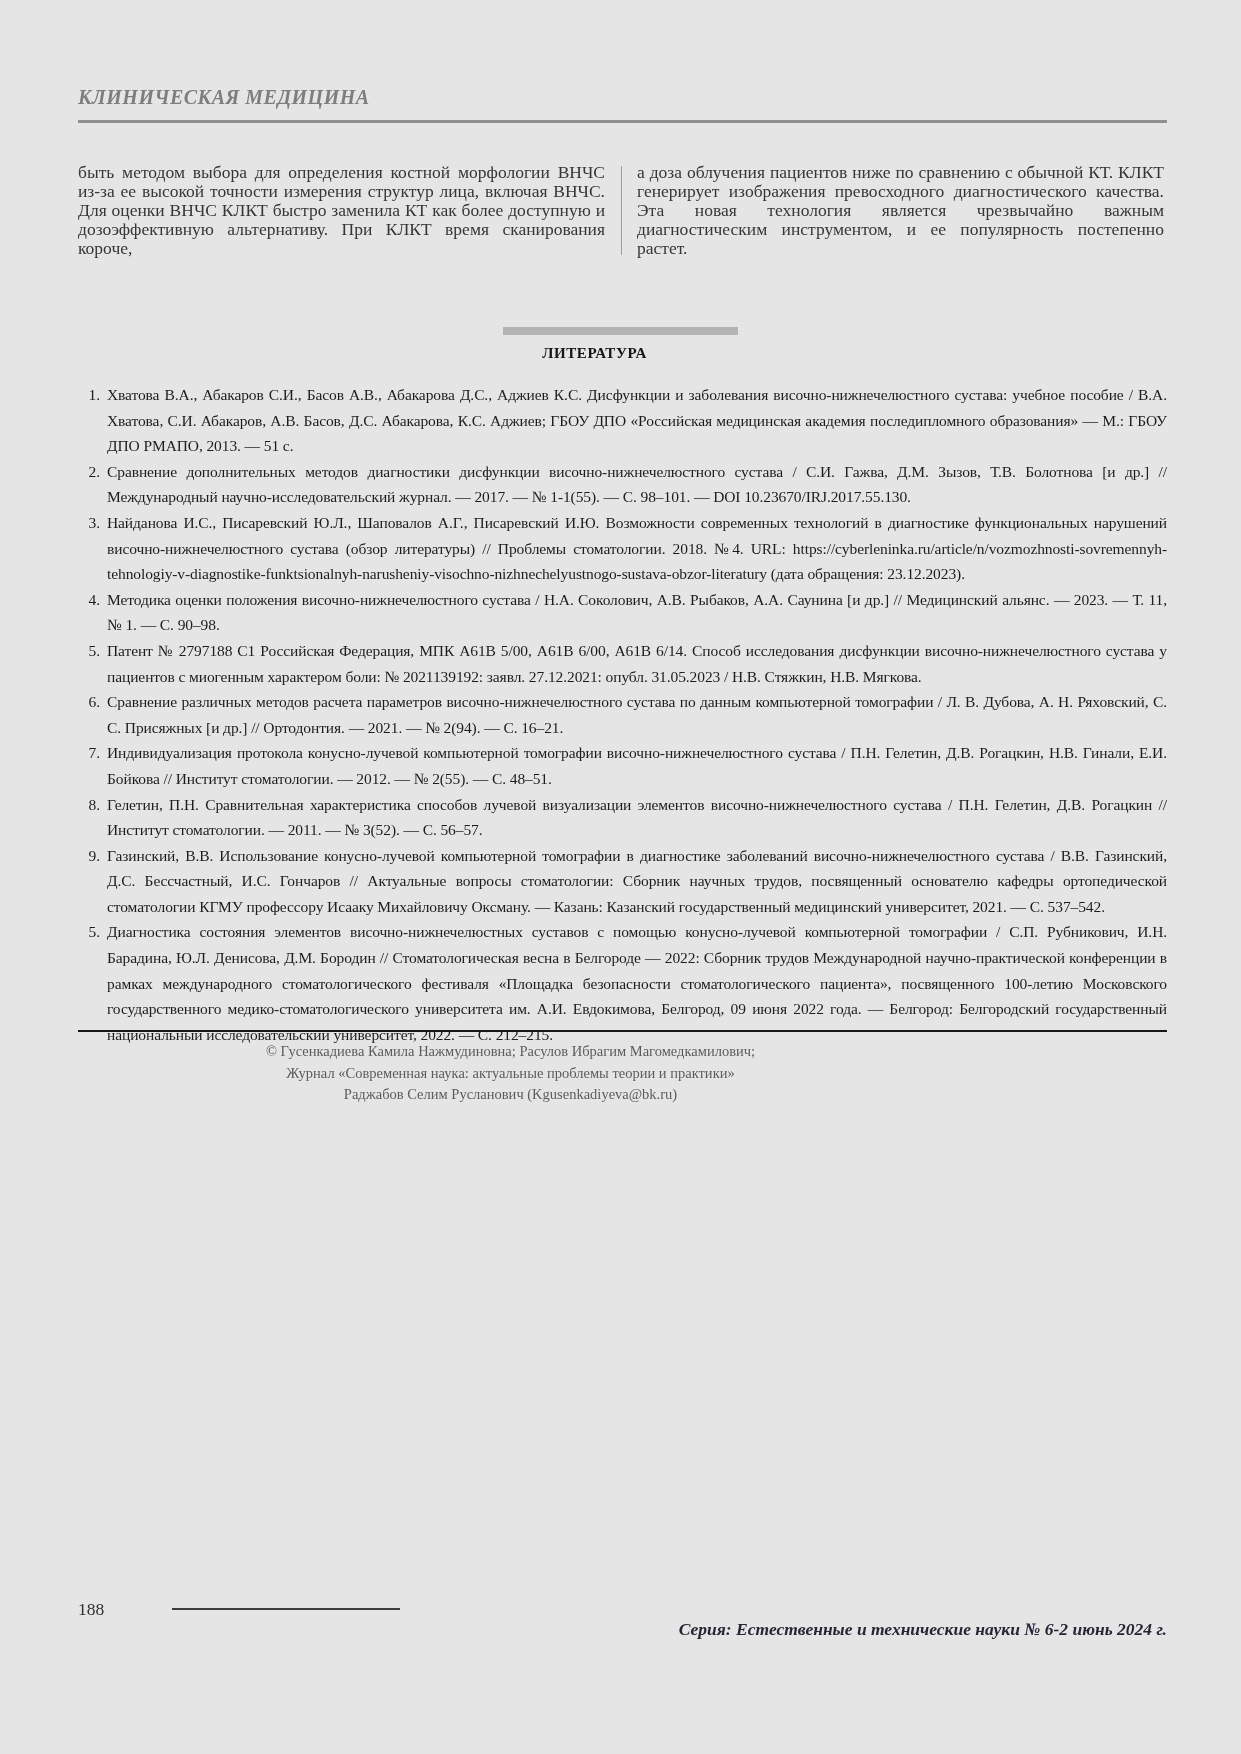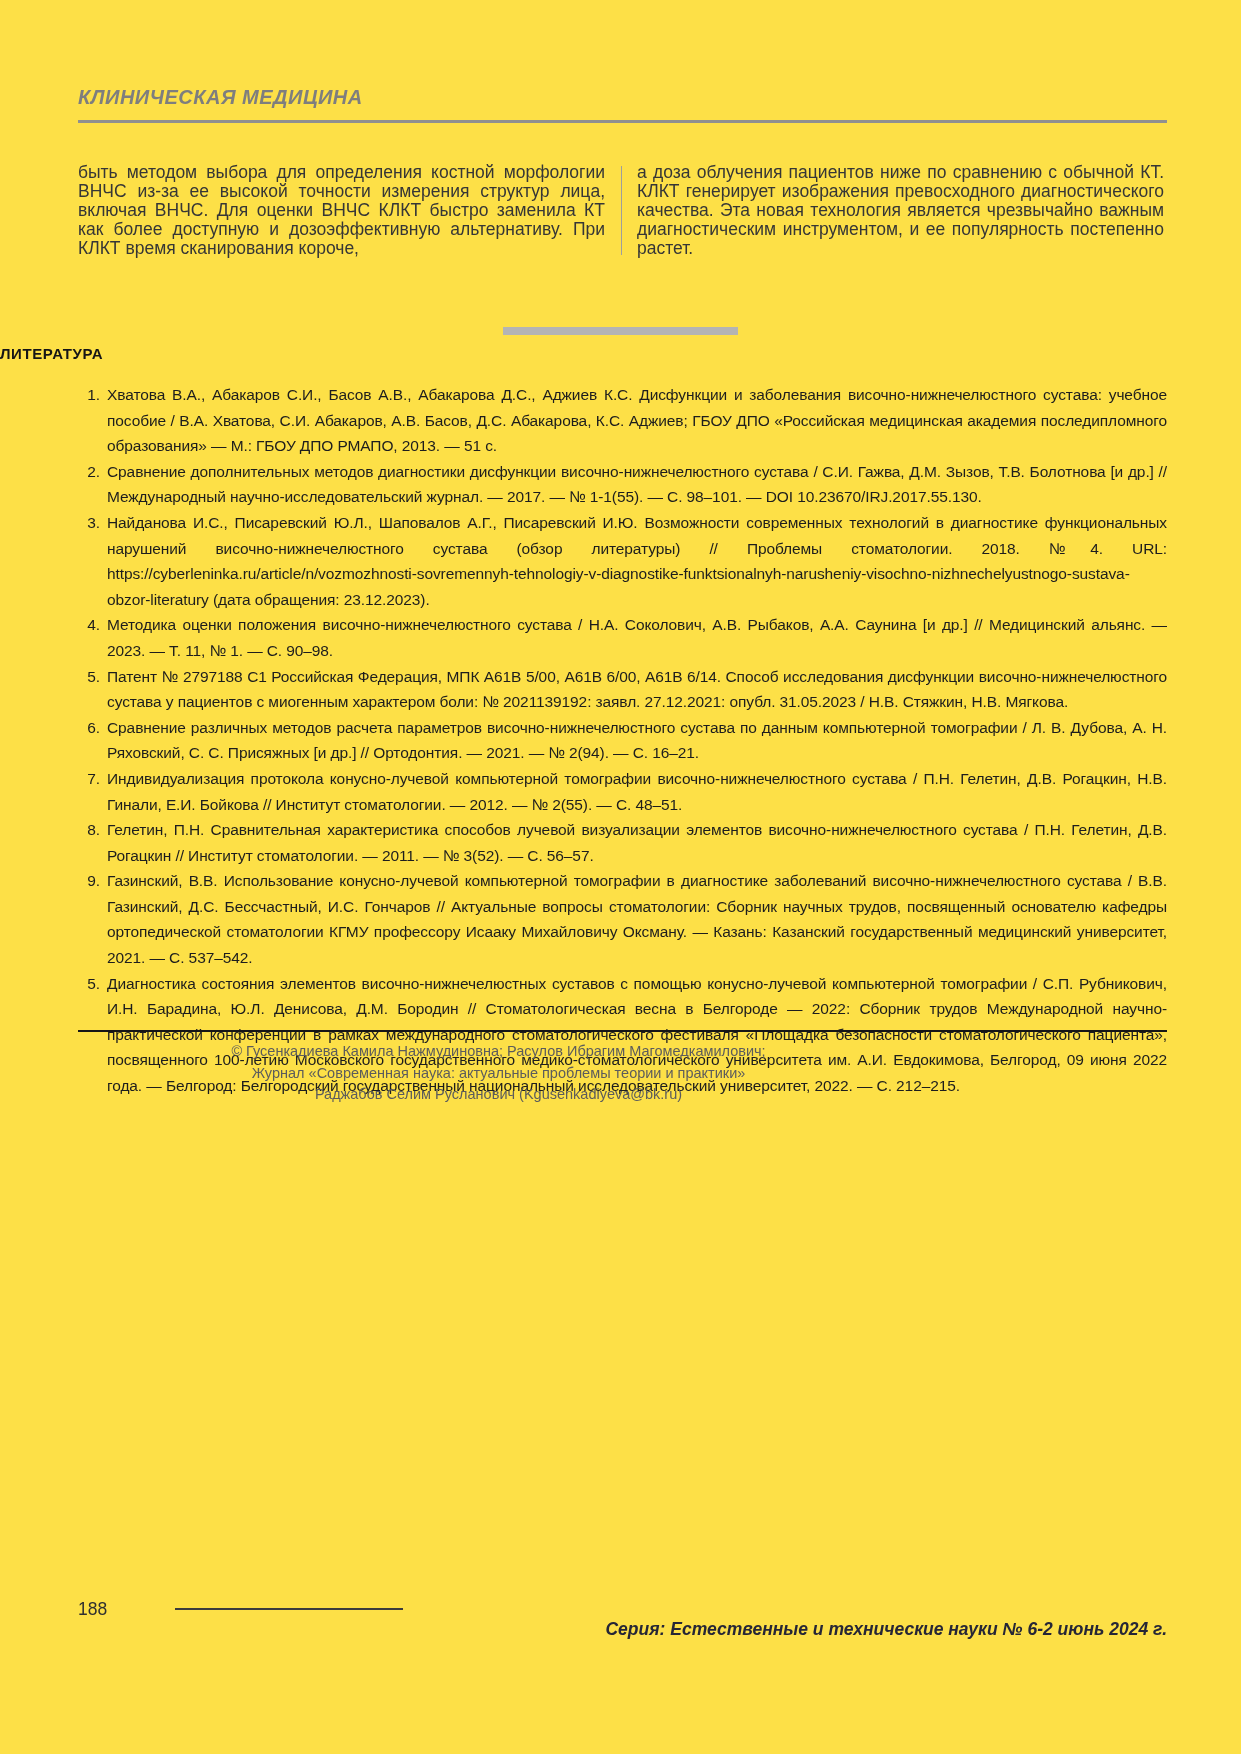--- a/index.html
+++ b/index.html
@@ -1,22 +1,22 @@
 <!DOCTYPE html>
 <html lang="ru"><head>
 <meta charset="utf-8">
 <style>
   html,body{margin:0;padding:0;background:#ffffff;}
   .page{
     position:relative;
     width:1241px;
     height:1754px;
-    background:#fde047;
+    background:#e5e5e5;
     overflow:hidden;
-    font-family:Liberation Sans, sans-serif;
+    font-family:Liberation Serif, serif;
     color:#262626;
   }
   
   .header-title{
     position:absolute;top:86px;left:78px;
     font-style:italic;font-weight:bold;font-size:20px;
     letter-spacing:.5px;color:#7e7e7e;
   }
   .header-rule{
     position:absolute;top:120px;left:78px;width:1089px;height:3px;
@@ -31,38 +31,38 @@
     width:527px;text-align:justify;
     font-size:17.5px;line-height:19px;color:#363636;
   }
   .col-divider{width:1px;background:#9e9e9e;margin:3px 15px 3px 16px;}
   
   .lit-bar{
     position:absolute;top:327px;left:503px;width:235px;height:8px;
     background:#b4b4b4;
   }
   .lit-heading{
-    position:absolute;top:345px;left:0;width:1189px;text-align:left;
+    position:absolute;top:345px;left:0;width:1189px;text-align:center;
     font-size:15px;font-weight:bold;letter-spacing:.6px;color:#161616;
   }
   .ref-list{
     position:absolute;top:382px;left:78px;width:1089px;
     margin:0;padding:0;list-style:none;
     font-size:15.5px;line-height:25.6px;color:#1d1d1d;
     letter-spacing:-.1px;
   }
   .ref-item{position:relative;padding-left:29px;text-align:justify;}
   .ref-num{position:absolute;left:0;top:0;width:22px;text-align:right;}
   
   .black-rule{
     position:absolute;top:1030px;left:78px;width:1089px;height:2px;
     background:#161616;
   }
   .copyright{
-    position:absolute;top:1041px;left:0;width:997px;text-align:center;
+    position:absolute;top:1041px;left:12px;width:997px;text-align:center;
     font-size:14.5px;line-height:21.5px;color:#5c5c5c;
   }
   
   .footer{
     position:absolute;top:1578px;left:78px;width:1089px;
     display:flex;align-items:center;gap:48px;
   }
   .footer-page{font-size:17.5px;color:#303030;}
   .footer-line{width:228px;height:2px;background:#3c3c3c;margin-left:20px;}
   .footer-series{

